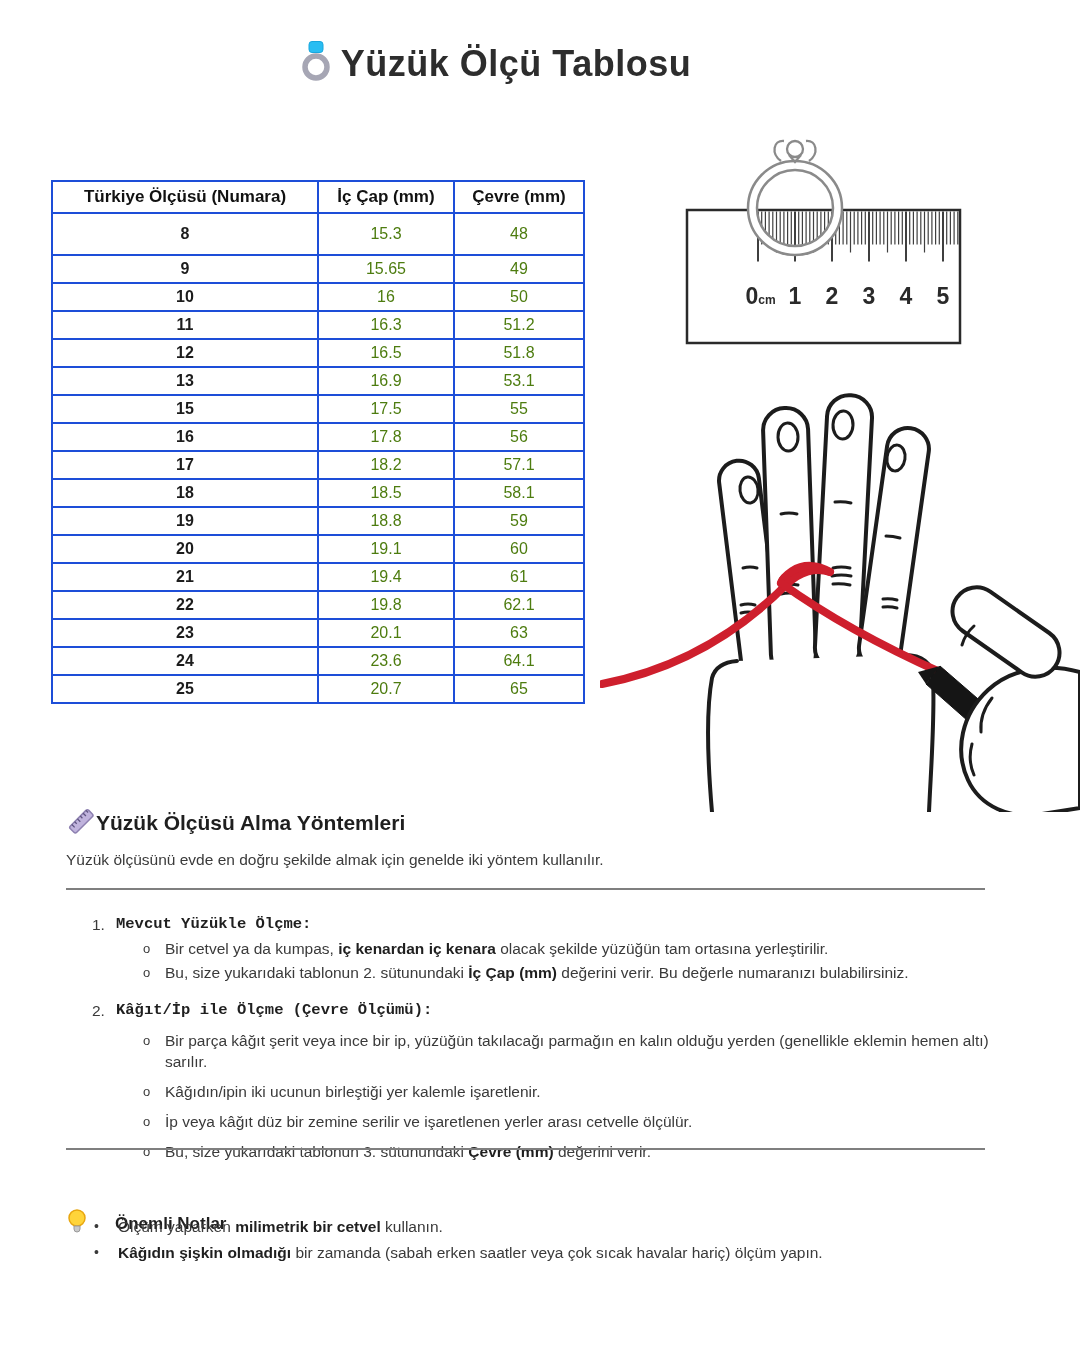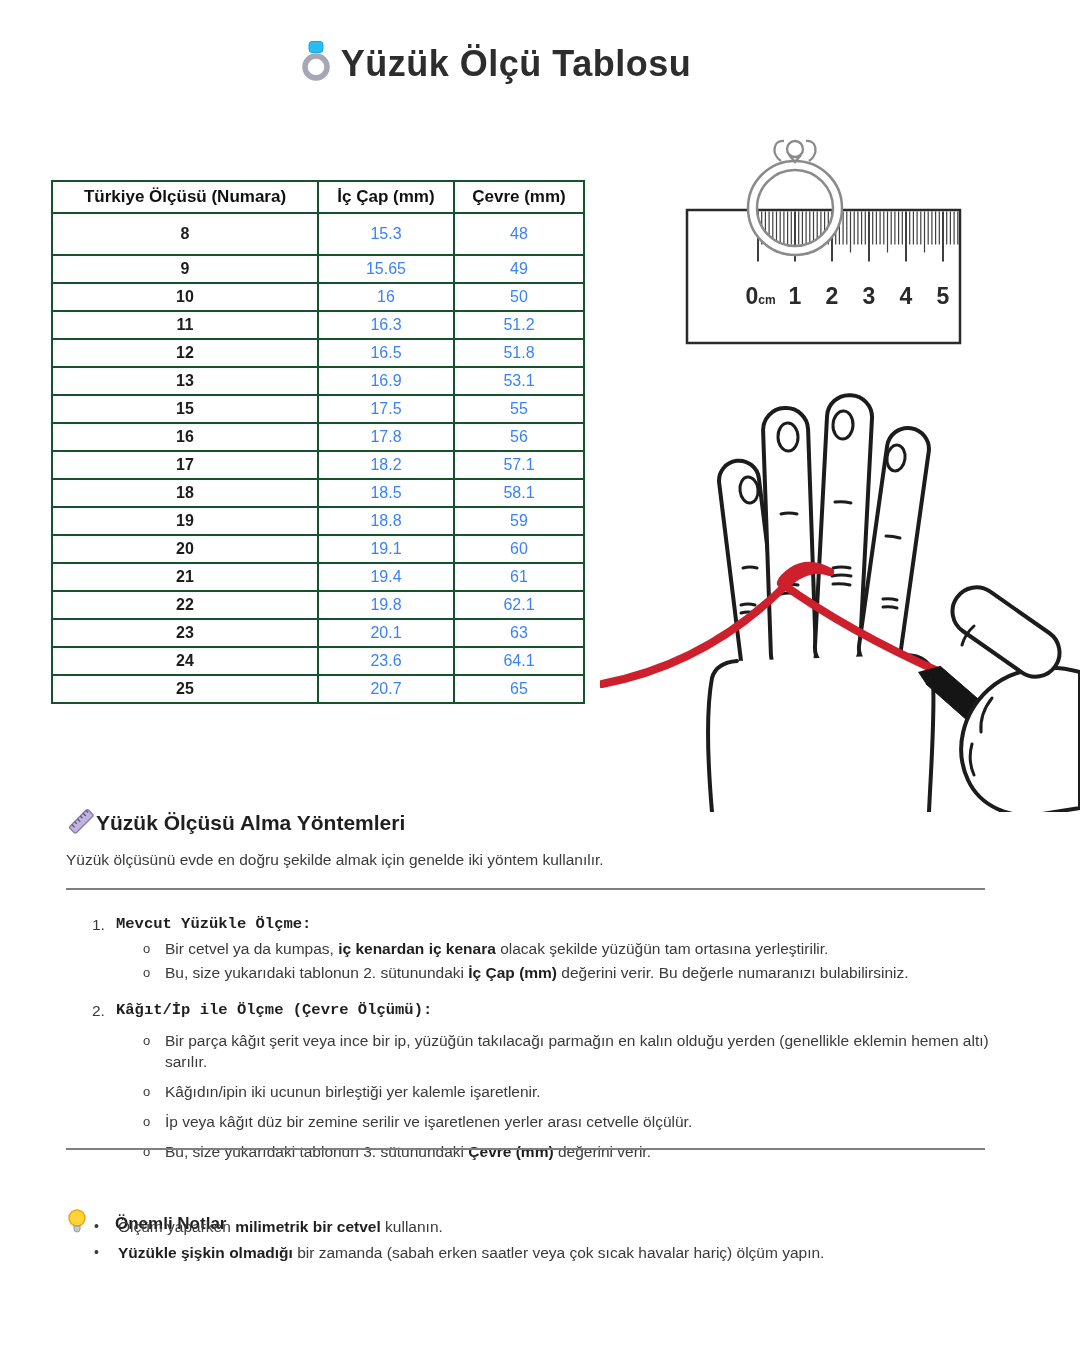--- a/index.html
+++ b/index.html
@@ -7,25 +7,25 @@
        font-family:"Liberation Sans",sans-serif;color:#3a3a3a;}
 
   
   .title-row{position:absolute;top:40px;left:0;width:992px;display:flex;
              justify-content:center;align-items:center;gap:10px;}
   .title-text{font-size:36px;font-weight:bold;color:#2d2d2d;letter-spacing:.5px;}
 
   
   .size-table{position:absolute;left:51px;top:180px;width:534px;
               border-collapse:collapse;table-layout:fixed;}
-  .size-table th,.size-table td{border:2px solid #14532d;text-align:center;
+  .size-table th,.size-table td{border:2px solid #1d4ed8;text-align:center;
               vertical-align:middle;padding:0;}
   .size-table col.c1{width:266px;} .size-table col.c2{width:136px;} .size-table col.c3{width:130px;}
   .size-table th{height:30px;font-size:17px;font-weight:bold;color:#111;}
-  .size-table td{height:26px;font-size:16px;color:#3b82f6;}
+  .size-table td{height:26px;font-size:16px;color:#4d7c0f;}
   .size-table tbody tr:first-child td{height:40px;}
   .size-table td.c-size{font-weight:bold;color:#1c1c1c;}
 
   
   .ruler-fig{position:absolute;left:668px;top:128px;}
   .hand-fig{position:absolute;left:600px;top:372px;}
 
   
   .sec-head{position:absolute;display:flex;align-items:center;}
   .sec-head.methods{left:66px;top:806px;}
@@ -384,15 +384,15 @@
   <span class="sec-title">Önemli Notlar</span>
 </div>
 
 <div class="notes-list">
     <div class="n-bullet">
       <span class="n-marker">•</span>
       <span><span>Ölçüm yaparken </span><b>milimetrik bir cetvel</b><span> kullanın.</span></span>
     </div>
     <div class="n-bullet">
       <span class="n-marker">•</span>
-      <span><b>Yüzükle şişkin olmadığı</b><span> bir zamanda (sabah erken saatler veya çok sıcak havalar hariç) ölçüm yapın.</span></span>
+      <span><b>Kâğıdın şişkin olmadığı</b><span> bir zamanda (sabah erken saatler veya çok sıcak havalar hariç) ölçüm yapın.</span></span>
     </div>
   </div>
 
 </body></html>

